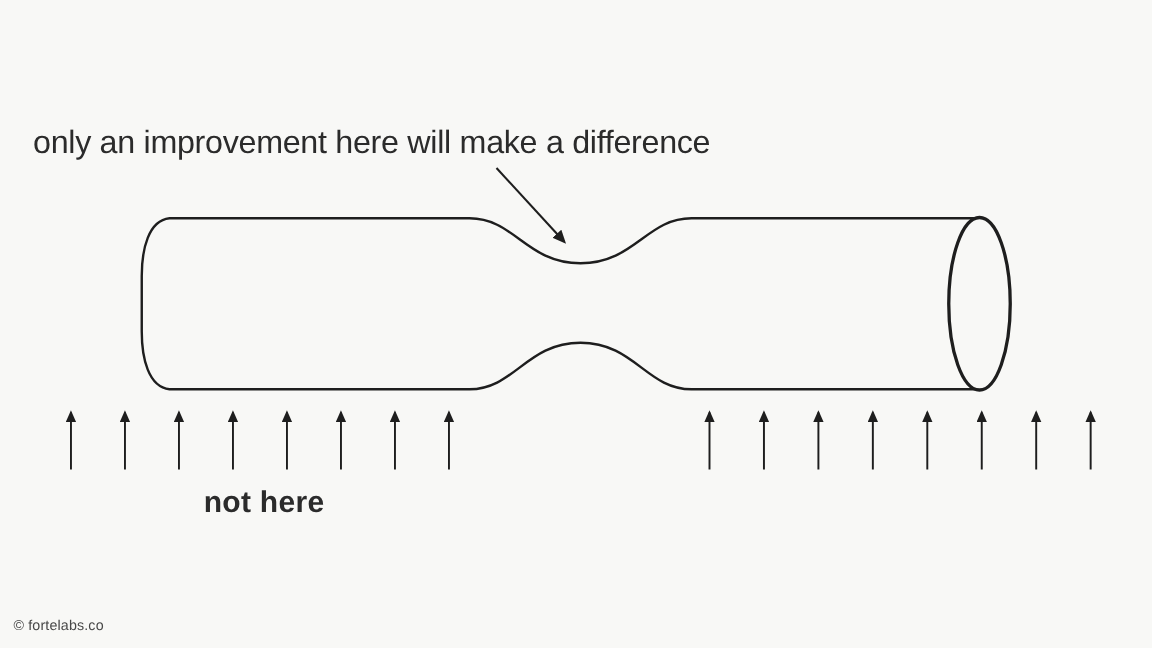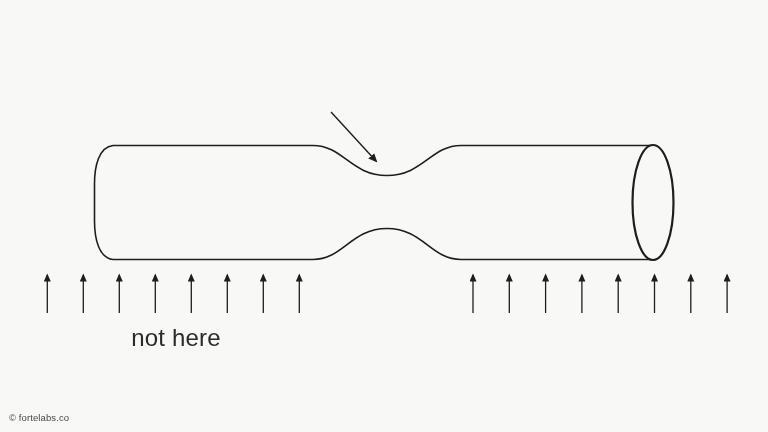--- a/index.html
+++ b/index.html
@@ -17,22 +17,22 @@
   .flow-arrow{stroke:var(--ink,#1e1e1e);stroke-width:1.3;}
   .arrowhead-fill{fill:var(--ink,#1e1e1e);}
   .annotation{
     position:absolute;left:22px;top:84px;
     font-size:21.5px;letter-spacing:-0.2px;line-height:1.1;
     color:var(--text,#2b2b2b);white-space:nowrap;
   }
   .flow-label{
     position:absolute;top:324px;
     transform:translateX(-50%);
-    font-size:24px;letter-spacing:0.2px;
-    color:var(--text,#2b2b2b);white-space:nowrap;
+    font-size:20px;letter-spacing:0.2px;
+    color:var(--text,#2b2b2b);white-space:nowrap;font-weight:bold;
   }
   .flow-label.left{left:176px;}
   .flow-label.right{left:603px;}
   .watermark{
     position:absolute;left:9px;top:412px;
     font-size:9.5px;letter-spacing:0.1px;
     color:var(--footer_text,#474747);
     text-align:center;
   }
 </style>
@@ -81,18 +81,19 @@
         <line x1="509.3" x2="509.3" y1="313" y2="275" class="flow-arrow" marker-end="url(#arrowhead)"></line>
         <line x1="545.6" x2="545.6" y1="313" y2="275" class="flow-arrow" marker-end="url(#arrowhead)"></line>
         <line x1="581.9" x2="581.9" y1="313" y2="275" class="flow-arrow" marker-end="url(#arrowhead)"></line>
         <line x1="618.2" x2="618.2" y1="313" y2="275" class="flow-arrow" marker-end="url(#arrowhead)"></line>
         <line x1="654.5" x2="654.5" y1="313" y2="275" class="flow-arrow" marker-end="url(#arrowhead)"></line>
         <line x1="690.8" x2="690.8" y1="313" y2="275" class="flow-arrow" marker-end="url(#arrowhead)"></line>
         <line x1="727.0999999999999" x2="727.0999999999999" y1="313" y2="275" class="flow-arrow" marker-end="url(#arrowhead)"></line>
       </g>
   </svg>
 
+  <div class="annotation">only an improvement here will make a difference</div>
 
   <div class="flow-label left">not here</div>
 
 
   <div class="watermark">© fortelabs.co</div>
 </div>
 
 </body></html>

